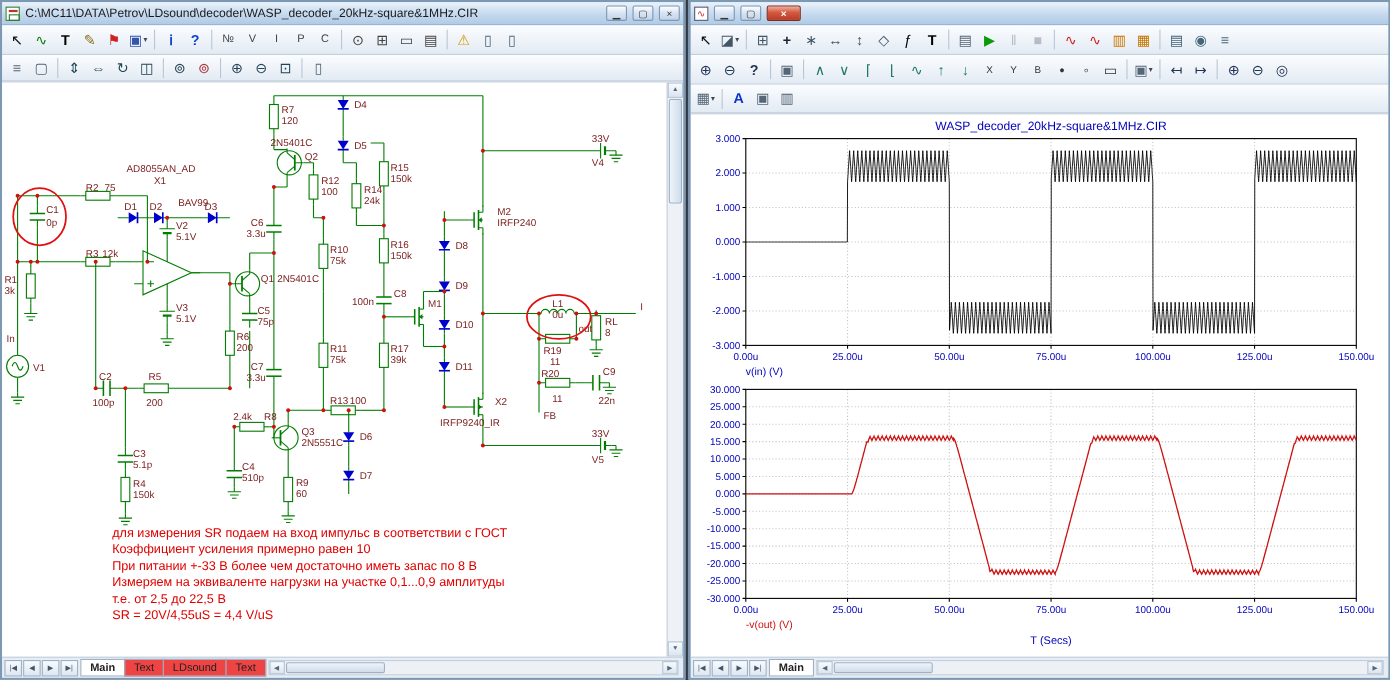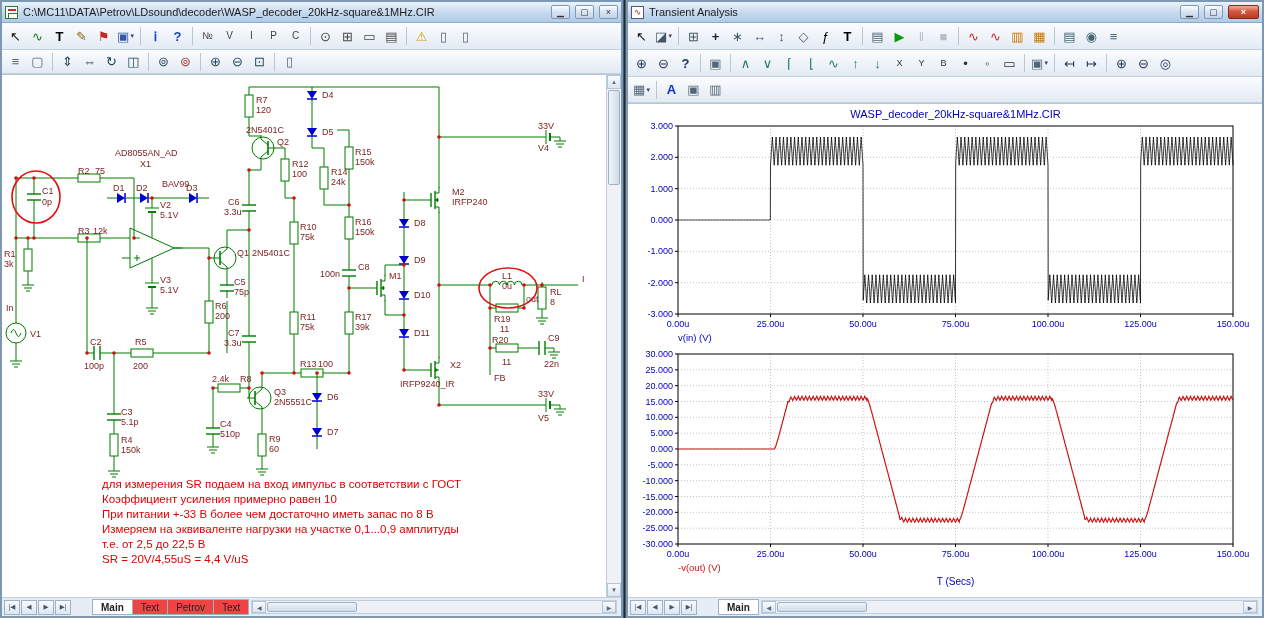--- a/index.html
+++ b/index.html
@@ -41,21 +41,21 @@
   .scroll-btn{flex:0 0 14px;display:flex;align-items:center;justify-content:center;
     font-size:6px;color:#567;background:linear-gradient(#f8fbfe,#dbe5f0);border:1px solid #b5c4d4;}
   .vthumb{height:95px;margin:1px;background:linear-gradient(90deg,#eef4fa,#cfdcea);border:1px solid #9fb2c5;border-radius:2px;}
   .vtrack{flex:1;}
   .bottom-bar{height:19px;flex:0 0 19px;display:flex;align-items:center;background:#e7edf4;
     border-top:1px solid #c2cfdd;font-size:10px;padding:0 2px;gap:1px;}
   .nav-cluster{display:inline-flex;gap:1px;}
   .nav-btn{min-width:16px;height:15px;padding:0 1px;border:1px solid #9fb2c5;
     background:linear-gradient(#f8fbfe,#dde7f1);font-size:6.5px;display:inline-flex;
     align-items:center;justify-content:center;color:#456;}
-  .tabs{display:inline-flex;margin-left:20px;text-align:right;}
+  .tabs{display:inline-flex;margin-left:1px;text-align:right;}
   .tab{font-size:10px;height:16px;line-height:15px;padding:0 8px;border:1px solid #9fb2c5;
     background:#ef4444;margin-right:-1px;color:#222;}
   .tab.active{background:#fff;font-weight:bold;}
   .hscroll{flex:1;height:14px;margin:0 2px;background:#edf1f6;border:1px solid #c3cfdc;display:flex;align-items:stretch;}
   .hthumb{width:90px;margin:1px;background:linear-gradient(#eef4fa,#cfdcea);border:1px solid #9fb2c5;border-radius:2px;}
   .htrack{flex:1;}
   .hscroll .scroll-btn{flex:0 0 14px;}
   .plot-wrap{flex:1;background:#fff;overflow:hidden;border-top:1px solid #b8c6d6;}
   #plot-svg{display:block;background:#fff;}
   svg text{font-family:"Liberation Sans",sans-serif;}
@@ -839,36 +839,35 @@
     <footer class="bottom-bar">
       <span class="nav-cluster">
           <span class="nav-btn">|◀</span>
           <span class="nav-btn">◀</span>
           <span class="nav-btn">▶</span>
           <span class="nav-btn">▶|</span>
         </span>
       <span class="tabs">
           <span class="tab active">Main</span>
           <span class="tab">Text</span>
-          <span class="tab">Petrov</span>
+          <span class="tab">LDsound</span>
           <span class="tab">Text</span>
         </span>
       <div class="hscroll">
         <div class="scroll-btn">◀</div>
         <div class="hthumb"></div>
         <div class="htrack"></div>
         <div class="scroll-btn">▶</div>
       </div>
     </footer>
   </section>
 
   <section class="window" id="right-window">
     <header class="titlebar">
       <span class="chart-icon">∿</span>
-      <span class="title-text">Transient Analysis</span>
       <span class="win-btn">▁</span>
       <span class="win-btn">▢</span>
       <span class="win-btn close-red">×</span>
     </header>
     <nav class="toolbar tb-a">
         <span class="tb-btn">
           <span class="glyph" style="color: rgb(17, 17, 17);">↖</span>
         </span>
         <span class="tb-btn">
           <span class="glyph" style="color: rgb(68, 85, 102);">◪</span>

